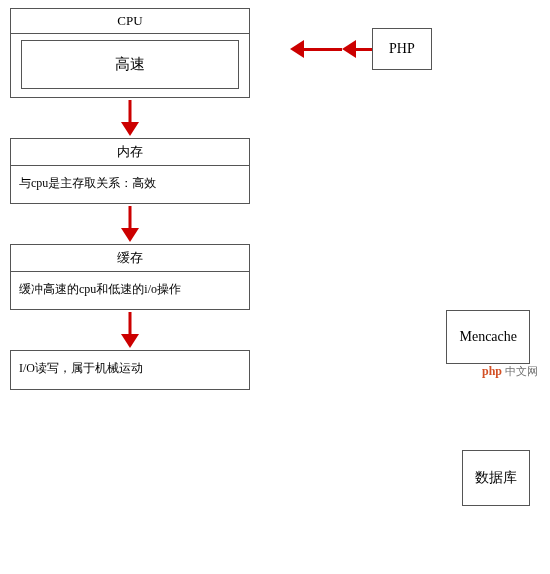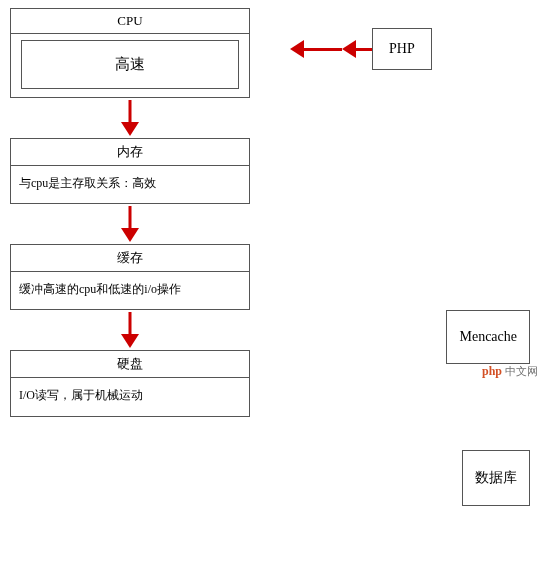--- a/index.html
+++ b/index.html
@@ -140,21 +140,20 @@
     <div class="arrow-down"></div>
 
     <div class="left-section">
       <div class="section-label">缓存</div>
       <div class="section-body">缓冲高速的cpu和低速的i/o操作</div>
     </div>
 
     <div class="arrow-down"></div>
 
     <div class="left-section">
-      <div class="section-label">硬盘</div>
       <div class="section-body">I/O读写，属于机械运动</div>
     </div>
   </div>
 
   <div style="position:absolute; top:28px; left:290px; display:flex; align-items:center; gap:0;">
 
     <div style="display:flex; align-items:center;">
 
       <div style="width:0;height:0;border-top:9px solid transparent;border-bottom:9px solid transparent;border-right:14px solid #cc0000;"></div>
 

